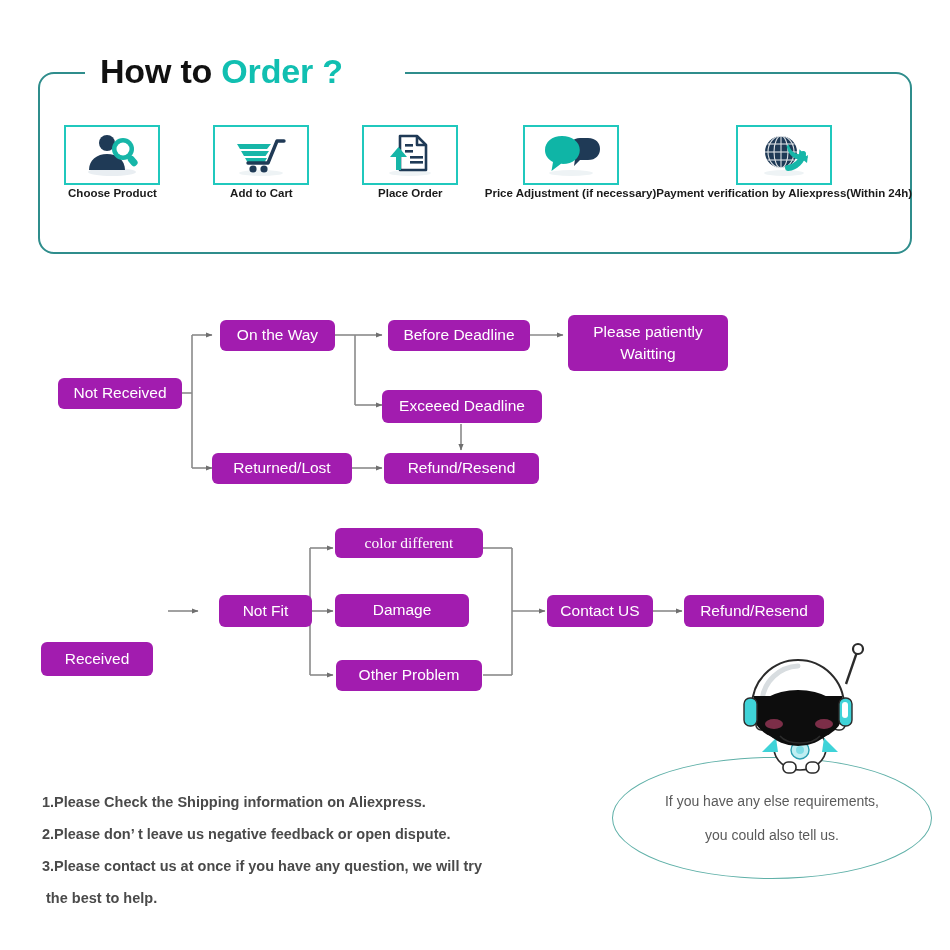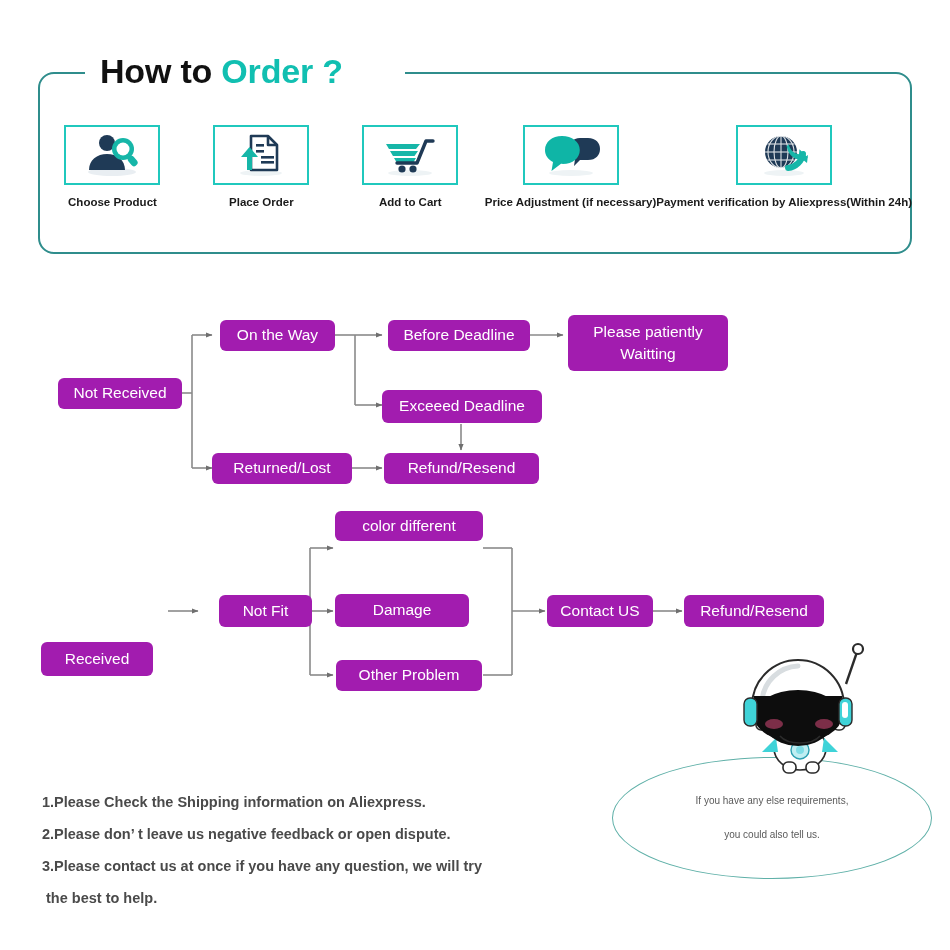--- a/index.html
+++ b/index.html
@@ -47,21 +47,20 @@
   .step-box {
     width: 96px; height: 60px;
     border: 2px solid #20c8bd;
     background: #ffffff;
     display: flex; align-items: center; justify-content: center;
     position: relative;
     overflow: hidden;
   }
   .step-box svg { display: block; }
   .step-label {
-    margin-top: 9px;
     font-size: 11.5px;
     font-weight: bold;
     color: #1a1a1a;
     text-align: right;
     line-height: 1.55;
     white-space: nowrap;
   }
 
   
   .fbox {
@@ -102,21 +101,21 @@
   
   .bubble {
     position: absolute; left: 612px; top: 757px;
     width: 320px; height: 122px;
     border: 1.5px solid #5fb0a8;
     border-radius: 50%;
     display: flex; flex-direction: column;
     align-items: center; justify-content: center;
   }
   .bubble-line {
-    font-size: 10px;
+    font-size: 14px;
     color: #5a5a5a;
     line-height: 34px;
     white-space: nowrap;
   }
 
   
   .astronaut {
     position: absolute; left: 728px; top: 640px;
     width: 150px; height: 140px;
   }
@@ -143,55 +142,55 @@
           <ellipse cx="31" cy="40" rx="24" ry="4" fill="#e9eef2"></ellipse>
           <circle cx="26" cy="11" r="8" fill="#1f3a56"></circle>
           <path d="M8 38c0-10 8-16 18-16s18 6 18 16z" fill="#1f3a56"></path>
           <circle cx="42" cy="17" r="11" fill="#16b6a8"></circle>
           <circle cx="42" cy="17" r="6.5" fill="#ffffff"></circle>
           <rect x="48" y="24" width="7" height="11" rx="3.2" fill="#16b6a8" transform="rotate(-40 51 29)"></rect>
         </svg>
         </span>
       </div>
       <div class="step-label">Choose  Product</div>
+    </div>
+
+    <div class="step">
+      <div class="step-box">
+        <span>
+        <svg width="60" height="46" viewBox="0 0 60 46">
+          <ellipse cx="30" cy="41" rx="22" ry="3" fill="#eef3f5"></ellipse>
+          <path d="M6 12h34l-4 5H9z" fill="#16b6a8"></path>
+          <path d="M10 19h28l-3.5 5H13z" fill="#16b6a8"></path>
+          <path d="M14 26h22l-3 5H17z" fill="#16b6a8"></path>
+          <path d="M17 31h20l9-22 7 0" stroke="#1f3a56" stroke-width="3.4" fill="none" stroke-linecap="round" stroke-linejoin="round"></path>
+          <circle cx="22" cy="37" r="3.6" fill="#1f3a56"></circle>
+          <circle cx="33" cy="37" r="3.6" fill="#1f3a56"></circle>
+        </svg>
+        </span>
+      </div>
+      <div class="step-label">Add to Cart</div>
     </div>
 
     <div class="step">
       <div class="step-box">
         <span>
         <svg width="56" height="46" viewBox="0 0 56 46">
           <ellipse cx="28" cy="41" rx="21" ry="3" fill="#eef3f5"></ellipse>
           <path d="M18 4h17l9 9v25H18z" fill="#ffffff" stroke="#1f3a56" stroke-width="2.6" stroke-linejoin="round"></path>
           <path d="M35 4v9h9" fill="none" stroke="#1f3a56" stroke-width="2.6" stroke-linejoin="round"></path>
           <rect x="23" y="12" width="8" height="2.6" fill="#1f3a56"></rect>
           <rect x="23" y="18" width="8" height="2.6" fill="#1f3a56"></rect>
           <rect x="28" y="24" width="13" height="2.6" fill="#1f3a56"></rect>
           <rect x="28" y="29" width="13" height="2.6" fill="#1f3a56"></rect>
           <path d="M14 38V25H8l8.5-10L25 25h-6v13z" fill="#16b6a8"></path>
         </svg>
         </span>
       </div>
       <div class="step-label">Place  Order</div>
-    </div>
-
-    <div class="step">
-      <div class="step-box">
-        <span>
-        <svg width="60" height="46" viewBox="0 0 60 46">
-          <ellipse cx="30" cy="41" rx="22" ry="3" fill="#eef3f5"></ellipse>
-          <path d="M6 12h34l-4 5H9z" fill="#16b6a8"></path>
-          <path d="M10 19h28l-3.5 5H13z" fill="#16b6a8"></path>
-          <path d="M14 26h22l-3 5H17z" fill="#16b6a8"></path>
-          <path d="M17 31h20l9-22 7 0" stroke="#1f3a56" stroke-width="3.4" fill="none" stroke-linecap="round" stroke-linejoin="round"></path>
-          <circle cx="22" cy="37" r="3.6" fill="#1f3a56"></circle>
-          <circle cx="33" cy="37" r="3.6" fill="#1f3a56"></circle>
-        </svg>
-        </span>
-      </div>
-      <div class="step-label">Add to Cart</div>
     </div>
 
     <div class="step">
       <div class="step-box">
         <span>
         <svg width="62" height="46" viewBox="0 0 62 46">
           <ellipse cx="31" cy="41" rx="22" ry="3" fill="#eef3f5"></ellipse>
           <path d="M48 6c8 0 12 5 12 11s-4 11-12 11h-8l-6 6 1-6.8C30 25.5 28 21.5 28 17c0-6 5-11 12-11z" fill="#1f3a56"></path>
           <path d="M22 4C12 4 5 10 5 18c0 5.2 3 9.6 8 12l-1.5 9 9.5-7.2c.7.1 1.4.1 1.8.1 10 0 17-6 17-14S32 4 22 4z" fill="#0fb5a6"></path>
         </svg>
@@ -272,21 +271,21 @@
   <div class="fbox" style="left:220px; top:320px; width:115px; height:31px;">On the Way</div>
   <div class="fbox" style="left:212px; top:453px; width:140px; height:31px;">Returned/Lost</div>
   <div class="fbox" style="left:388px; top:320px; width:142px; height:31px;">Before Deadline</div>
   <div class="fbox" style="left:568px; top:315px; width:160px; height:56px;">Please patiently
 Waitting</div>
   <div class="fbox" style="left:382px; top:390px; width:160px; height:33px;">Exceeed Deadline</div>
   <div class="fbox" style="left:384px; top:453px; width:155px; height:31px;">Refund/Resend</div>
 
   <div class="fbox" style="left:41px; top:594px; width:112px; height:34px;margin-top:48px;">Received</div>
   <div class="fbox" style="left:199px; top:595px; width:93px; height:32px;margin-left:20px;">Not Fit</div>
-  <div class="fbox" style="left:335px; top:511px; width:148px; height:30px;">color different</div>
+  <div class="fbox" style="left:335px; top:528px; width:148px; height:30px;font-family:Liberation Serif, serif;">color different</div>
   <div class="fbox" style="left:335px; top:594px; width:134px; height:33px;">Damage</div>
   <div class="fbox" style="left:336px; top:660px; width:146px; height:31px;">Other Problem</div>
   <div class="fbox" style="left:547px; top:595px; width:106px; height:32px;">Contact US</div>
   <div class="fbox" style="left:684px; top:595px; width:140px; height:32px;">Refund/Resend</div>
 
   <div class="notes">
     <div class="note-line">1.Please Check the Shipping information on Aliexpress.</div>
     <div class="note-line">2.Please don’ t leave us negative feedback or open dispute.</div>
     <div class="note-line">3.Please contact us at once if you have any question, we will try</div>
     <div class="note-line"> the best to help.</div>

